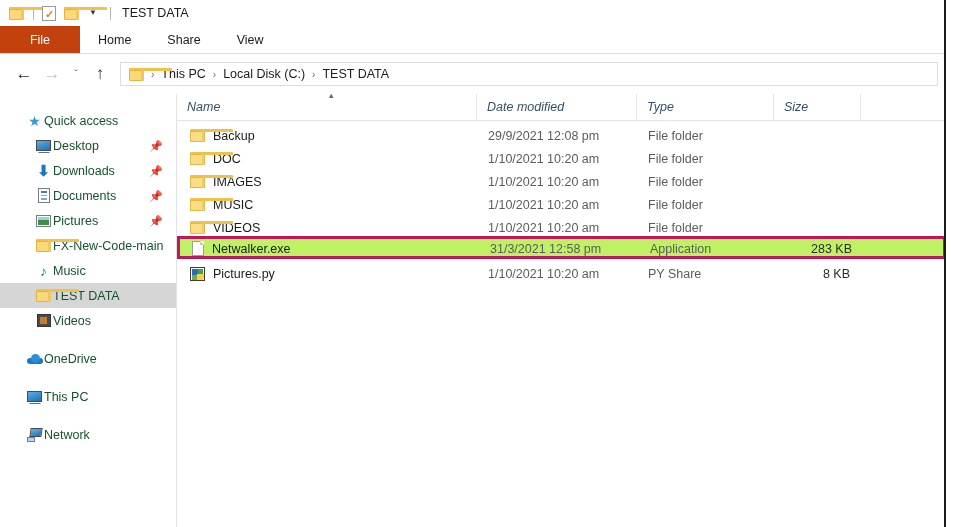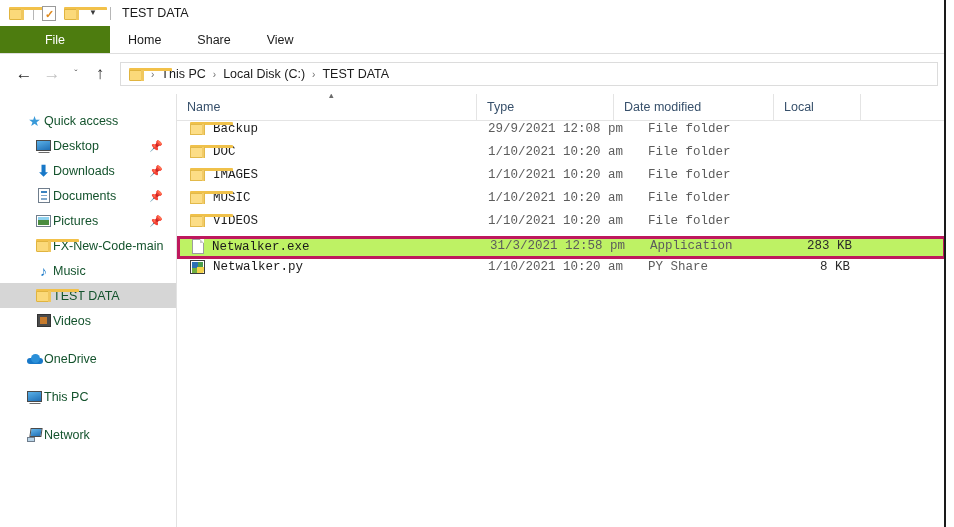--- a/index.html
+++ b/index.html
@@ -132,24 +132,24 @@
     display: flex;
     align-items: center;
     justify-content: center;
     font-size: 12.5px;
     color: #1b1b1b;
     padding: 0 18px;
     cursor: default;
     white-space: nowrap;
   }
   .tab.file {
-    background: #4d7c0f;
+    background: #c2410c;
     color: #ffffff;
     min-width: 54px;
-    padding: 0 28px;
+    padding: 0 13px;
   }
 
   
   .addressbar {
     position: absolute;
     left: 0; top: 54px;
     width: 946px;
     height: 40px;
     background: #ffffff;
     display: flex;
@@ -353,37 +353,37 @@
   .col-head .cell {
     font-size: 12.5px;
     color: #37506b;
     padding-left: 10px;
     box-sizing: border-box;
     height: 26px;
     display: flex;
     align-items: center;
     border-right: 1px solid #e4e4e4;
     white-space: nowrap;
+    font-style: italic;
   }
   .sort-caret {
     position: absolute;
     left: 152px;
     top: -3px;
     font-size: 9px;
     color: #6b6b6b;
     line-height: 1;
   }
   .row {
     height: 23px;
     display: flex;
-    align-items: flex-start;
+    align-items: flex-end;
     position: relative;
     box-sizing: border-box;
     border: 1px solid transparent;
-    font-family: Liberation Mono, monospace;
   }
   .row.selected {
     background: #bef264;
     border: 3px solid #be185d;
   }
   .row .cell {
     font-size: 12.5px;
     color: #1b1b1b;
     padding-left: 10px;
     box-sizing: border-box;
@@ -636,23 +636,23 @@
             </span>
           </span>
         <span class="label">Network</span>
       </div>
     </div>
 
     <div class="filepane">
 
       <div class="col-head">
         <div class="cell" style="width:300px">Name</div>
+        <div class="cell" style="width:160px">Date modified</div>
         <div class="cell" style="width:137px">Type</div>
-        <div class="cell" style="width:160px">Date modified</div>
-        <div class="cell" style="width:87px">Local</div>
+        <div class="cell" style="width:87px">Size</div>
         <div class="sort-caret">▴</div>
       </div>
 
       <div class="row">
         <div class="cell name-cell" style="width:300px">
           <span class="f-ico">
               <span class="tab"></span>
               <span class="body"></span>
               <span class="shade"></span>
             </span>
@@ -730,21 +730,21 @@
       </div>
 
       <div class="row">
         <div class="cell name-cell" style="width:300px">
           <span class="py-ico">
               <span class="b1"></span>
               <span class="b2"></span>
               <span class="b3"></span>
               <span class="b4"></span>
             </span>
-          <span>Netwalker.py</span>
+          <span>Pictures.py</span>
         </div>
         <div class="cell meta" style="width:160px">1/10/2021 10:20 am</div>
         <div class="cell meta" style="width:137px">PY Share</div>
         <div class="cell size" style="width:87px">8 KB</div>
       </div>
 
     </div>
   </div>
 </div>
 

